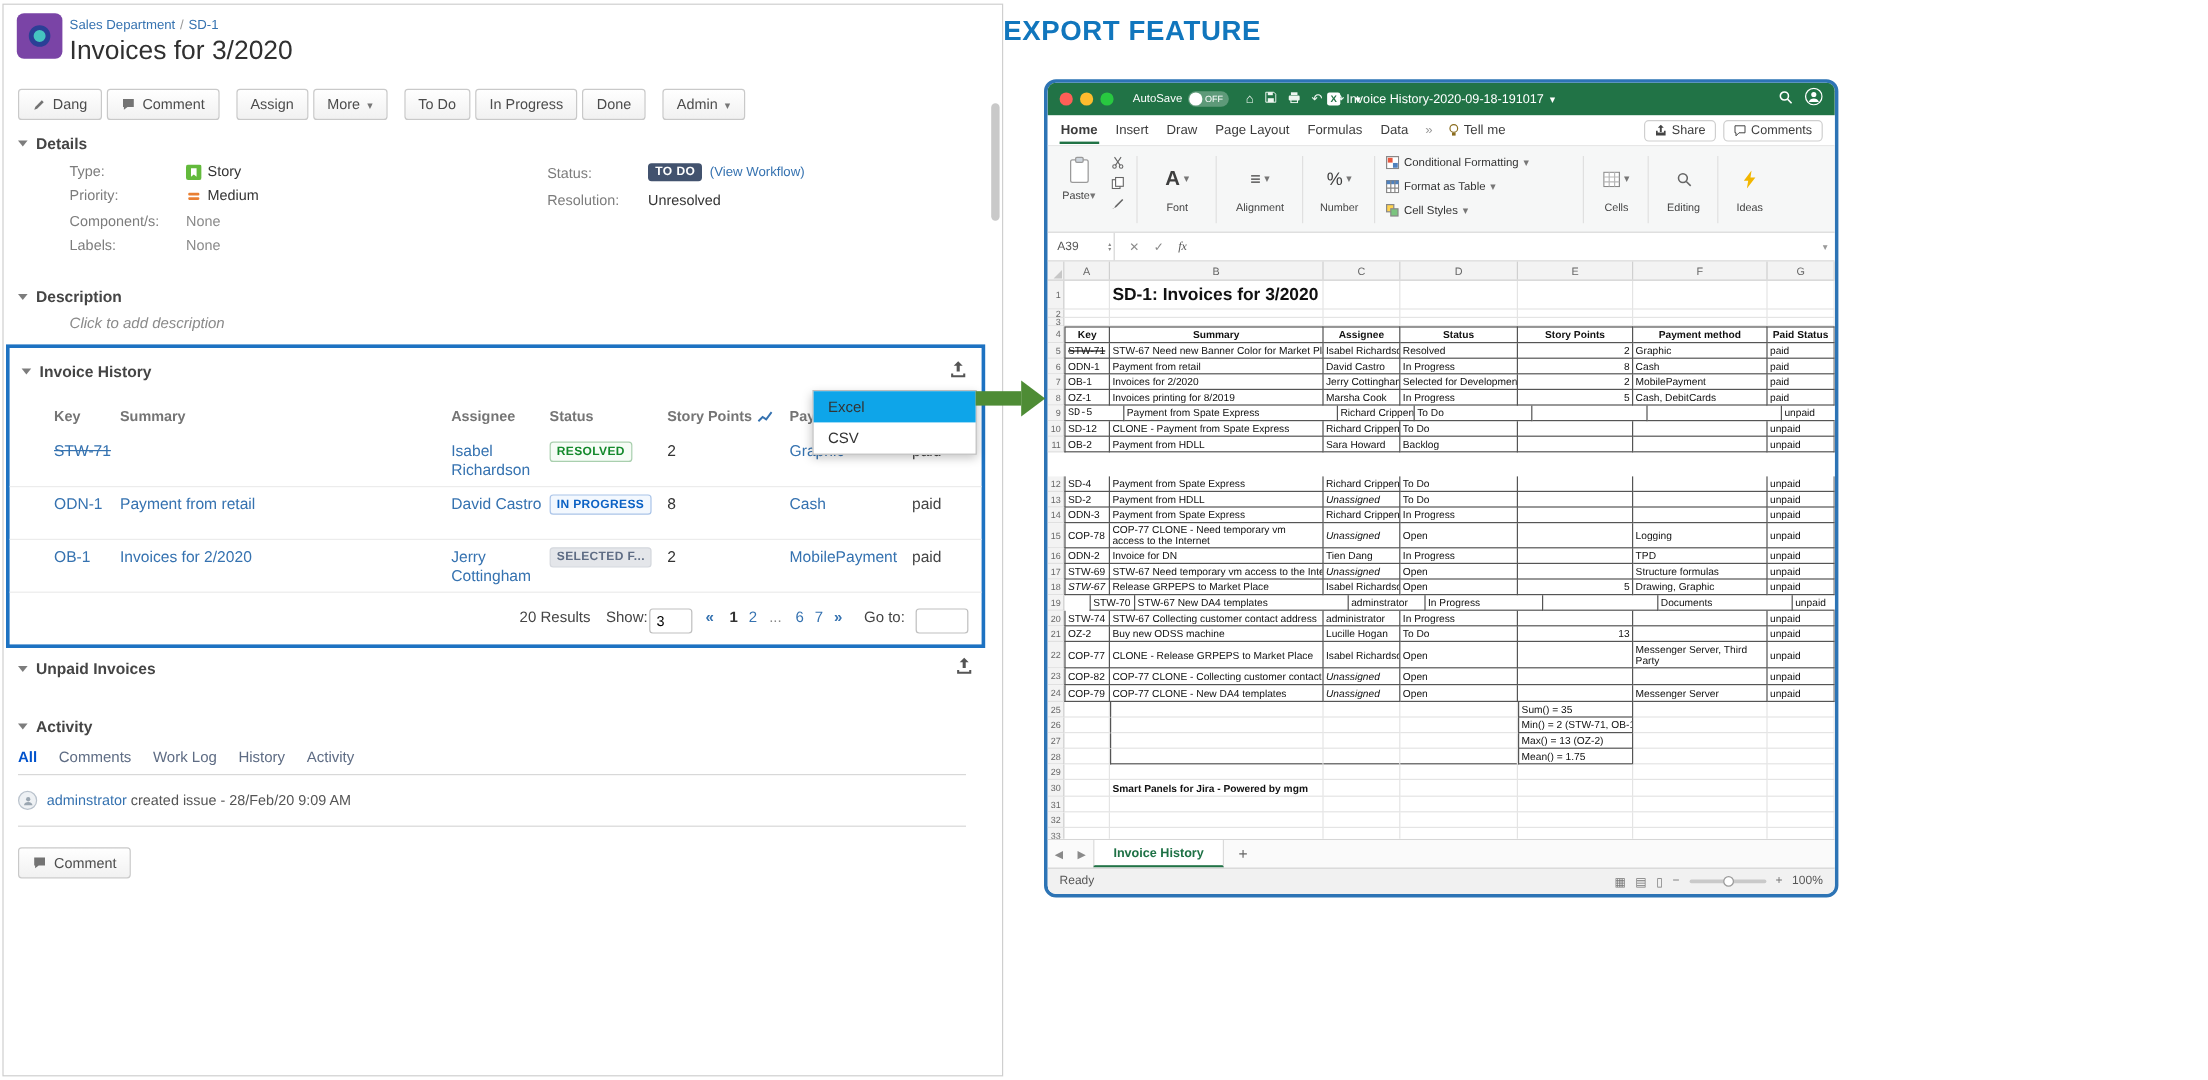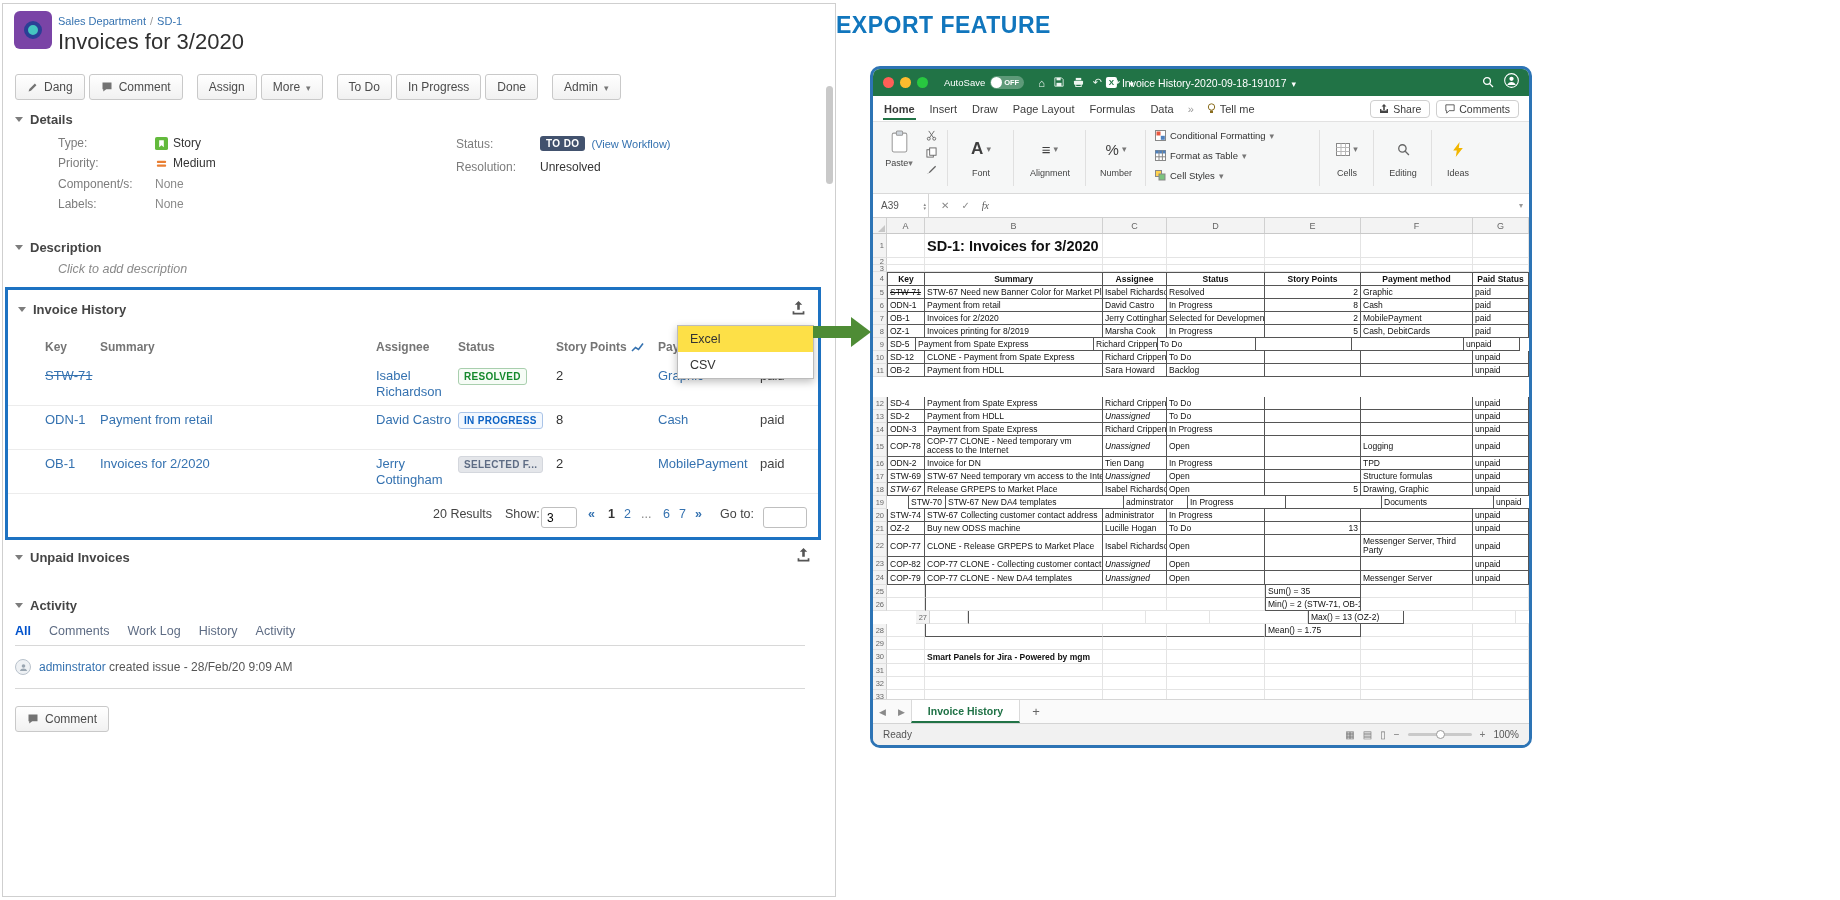--- a/index.html
+++ b/index.html
@@ -57,21 +57,21 @@
   .lz.gray{color:#5e6c84;background:#e4e6ea;border:1px solid #d4d7dd}
 
   .pgbar{position:absolute;left:0;right:0;top:214px;height:24px;font-size:12.5px}
   .pgbar > *{position:absolute;top:3px}
   .pg-in{border:1px solid #bfbfbf;border-radius:3px;height:21px;font-size:12px;padding:0 5px;font-family:"Liberation Sans",sans-serif}
   .pg-cur{color:#333;font-weight:bold}
   .pg-dots{color:#888}
 
   .menu{position:absolute;left:674px;top:321px;width:137px;background:#fff;border:1px solid #bcbcbc;box-shadow:0 3px 8px rgba(0,0,0,.25);z-index:30}
   .menu-item{height:26px;display:flex;align-items:center;padding-left:12px;font-size:12.5px;color:#333;cursor:pointer}
-  .menu-item.hov{background:#fde047}
+  .menu-item.hov{background:#0ea5e9}
 
   .tabs{position:absolute;left:12px;top:620px;display:flex;gap:18px;font-size:12.5px}
   .tabs .t{color:#5e6c84;cursor:pointer}
   .tabs .t.active{color:#0052cc;font-weight:bold}
   .hline{position:absolute;left:12px;width:790px;border-top:1px solid #d8d8d8}
   .act-entry{position:absolute;left:12px;top:655px;display:flex;align-items:center;gap:8px;font-size:12px;color:#555}
   .avatar{width:16px;height:16px;border-radius:50%;background:#eef1f4;border:1px solid #b9c2cc;display:inline-flex;align-items:center;justify-content:center}
 
   
   .annot{position:absolute;left:836px;top:12px;font-size:23px;font-weight:bold;letter-spacing:.5px;color:#1176bd}
@@ -80,21 +80,21 @@
   .arrow .head{position:absolute;left:38px;top:0;width:0;height:0;border-top:15px solid transparent;border-bottom:15px solid transparent;border-left:20px solid #4e8c35}
 
   
   .excel{position:absolute;left:870px;top:66px;width:662px;height:682px;border:3px solid #2d74b5;border-radius:10px;background:#fff;overflow:hidden;display:flex;flex-direction:column}
   .xl-title{height:27px;background:#217346;display:flex;align-items:center;position:relative;color:#fff;flex:none;padding:0 10px}
   .light{width:11px;height:11px;border-radius:50%;margin-right:6px;cursor:pointer;flex:none}
   .l-red{background:#ff5f57}.l-yel{background:#febc2e}.l-grn{background:#28c840}
   .as-label{font-size:9.5px;margin-left:10px}
   .as-toggle{width:34px;height:13px;border-radius:7px;background:rgba(255,255,255,.28);margin-left:5px;position:relative;display:flex;align-items:center;cursor:pointer}
   .as-knob{width:11px;height:11px;border-radius:50%;background:#fff;margin-left:1px}
-  .as-off{font-size:7.5px;color:#fff;margin-left:2px;font-weight:bold}
+  .as-off{font-size:7.5px;color:#fff;margin-left:2px;font-weight:normal}
   .qat{display:flex;align-items:center;gap:9px;margin-left:14px;font-size:11px;color:#eef6f0}
   .qat span{cursor:pointer}
   .xl-doc-title{position:absolute;left:50%;transform:translateX(-50%);display:flex;align-items:center;gap:5px;font-size:10.5px;white-space:nowrap}
   .doc-ico{width:11px;height:11px;border-radius:2px;background:#fff;color:#217346;font-size:8px;font-weight:bold;display:flex;align-items:center;justify-content:center}
   .doc-ico::after{content:"X"}
   .ti-right{margin-left:auto;display:flex;align-items:center;gap:10px}
 
   .xl-menu{height:26px;background:#fff;border-bottom:1px solid #e2e2e2;display:flex;align-items:center;padding:0 10px;gap:13px;font-size:11px;color:#3c3c3c;flex:none}
   .xl-menu .mtab{cursor:pointer;position:relative;padding:5px 1px}
   .xl-menu .mtab.active{font-weight:bold}
@@ -653,21 +653,21 @@
           <div class="cell tcell tleft" style="width: 38px;">OZ-1</div>
           <div class="cell tcell" style="width: 178px;">Invoices printing for 8/2019</div>
           <div class="cell tcell" style="width: 64px;">Marsha Cook</div>
           <div class="cell tcell" style="width: 98px;">In Progress</div>
           <div class="cell tcell num" style="width: 96px;">5</div>
           <div class="cell tcell" style="width: 112px;">Cash, DebitCards</div>
           <div class="cell tcell" style="width: 56px;">paid</div>
         </div>
         <div class="srow" style="height: 13px;">
           <span class="rowhdr">9</span>
-          <div class="cell tcell tleft" style="width: 29px;">SD-5</div>
+          <div class="cell tcell tleft" style="width: 50px; font-family: Liberation Mono, monospace;">SD-5</div>
           <div class="cell tcell" style="width: 178px;">Payment from Spate Express</div>
           <div class="cell tcell" style="width: 64px;">Richard Crippen</div>
           <div class="cell tcell" style="width: 98px;">To Do</div>
           <div class="cell tcell num" style="width: 96px;"></div>
           <div class="cell tcell" style="width: 112px;"></div>
           <div class="cell tcell" style="width: 56px;">unpaid</div>
         </div>
         <div class="srow" style="height: 13px;">
           <span class="rowhdr">10</span>
           <div class="cell tcell tleft" style="width: 38px;">SD-12</div>
@@ -831,21 +831,21 @@
         <div class="srow" style="height: 13px;">
           <span class="rowhdr">26</span>
           <div class="cell" style="width: 38px;"></div>
           <div class="cell boxl" style="width: 178px;"></div>
           <div class="cell" style="width: 64px;"></div>
           <div class="cell" style="width: 98px;"></div>
           <div class="cell stat" style="width: 96px;">Min() = 2 (STW-71, OB-1)</div>
           <div class="cell" style="width: 112px;"></div>
           <div class="cell" style="width: 56px;"></div>
         </div>
-        <div class="srow" style="height: 13px; padding-left: 43px;">
+        <div class="srow" style="height: 13px;">
           <span class="rowhdr">27</span>
           <div class="cell" style="width: 38px;"></div>
           <div class="cell boxl" style="width: 178px;"></div>
           <div class="cell" style="width: 64px;"></div>
           <div class="cell" style="width: 98px;"></div>
           <div class="cell stat" style="width: 96px;">Max() = 13 (OZ-2)</div>
           <div class="cell" style="width: 112px;"></div>
           <div class="cell" style="width: 56px;"></div>
         </div>
         <div class="srow" style="height: 13px;">

